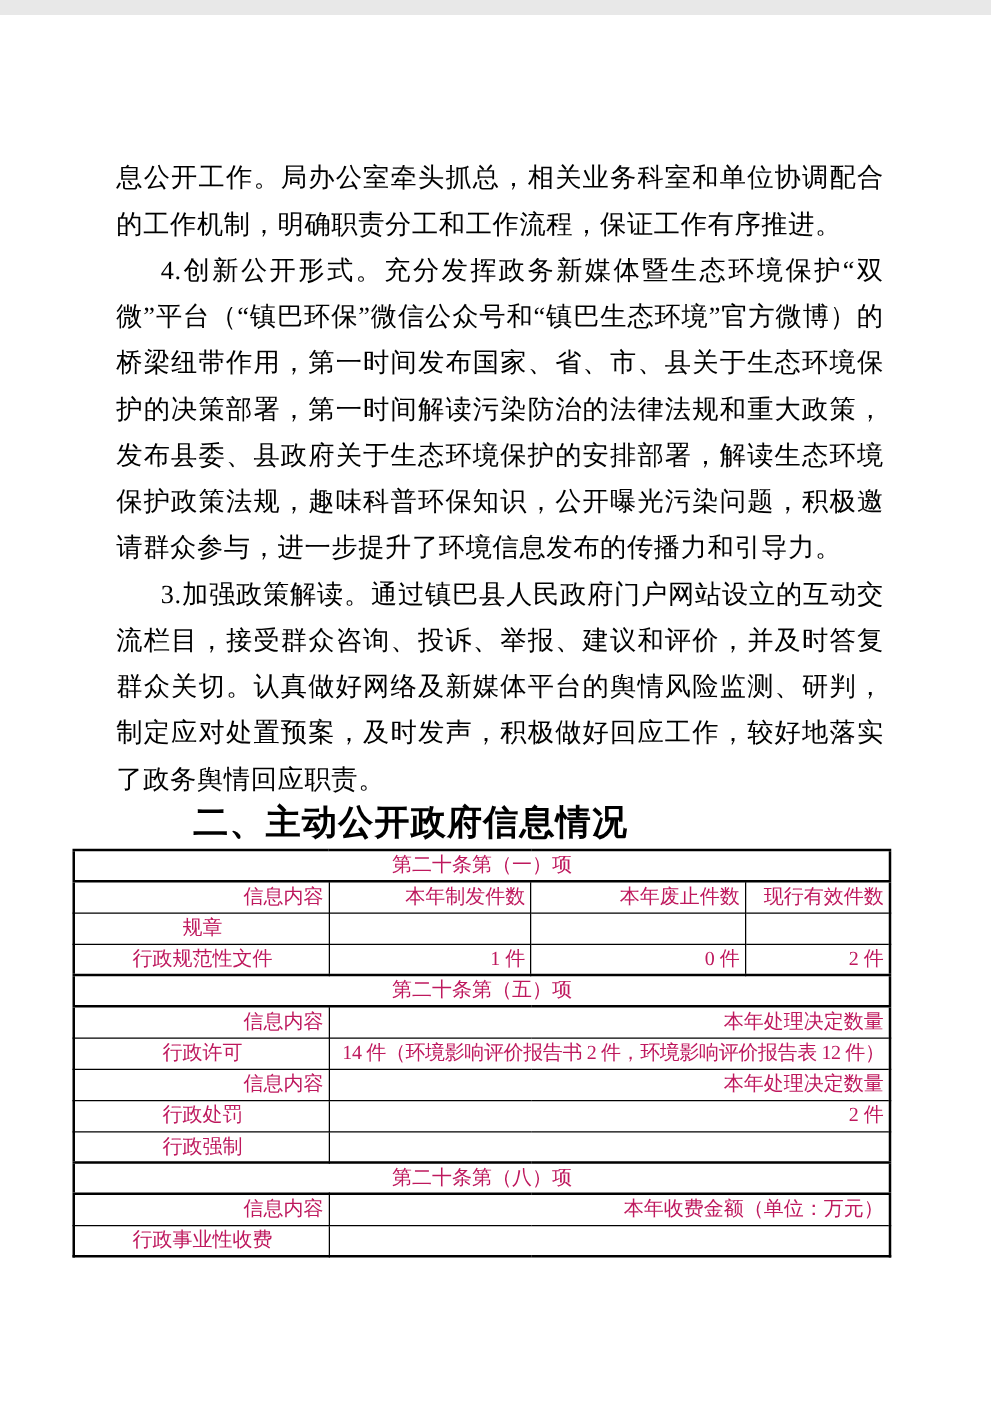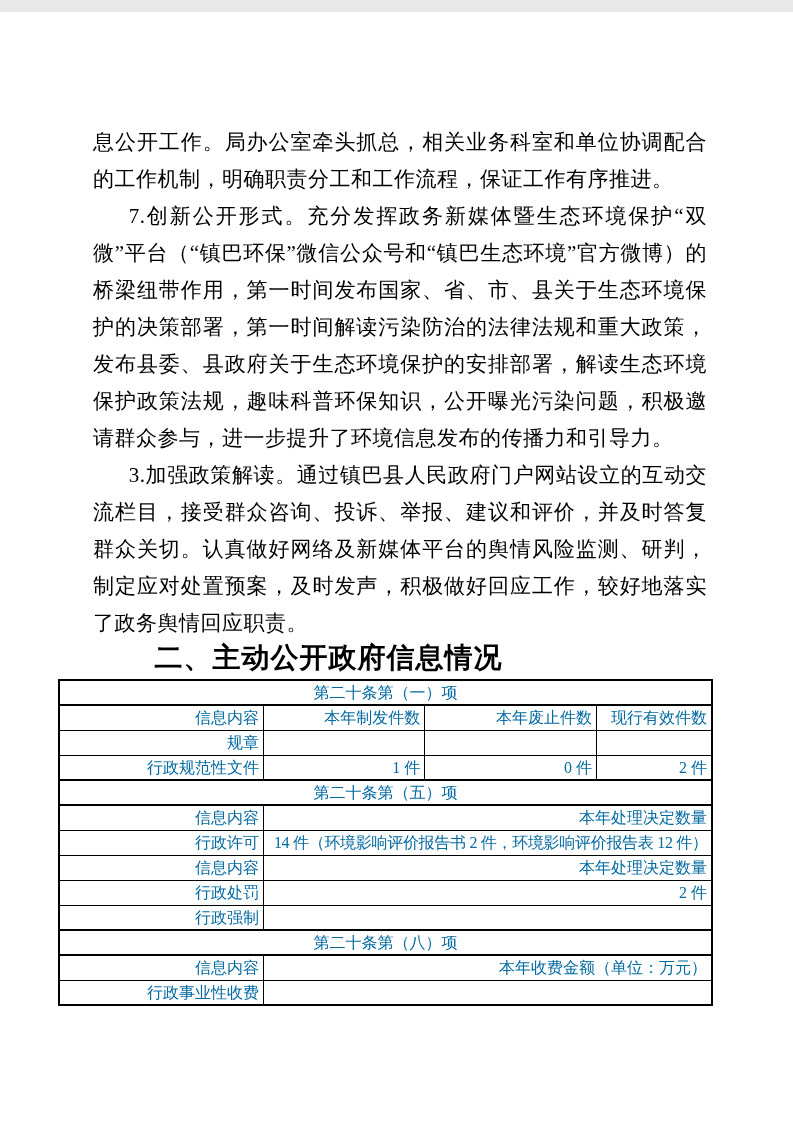--- a/index.html
+++ b/index.html
@@ -41,40 +41,40 @@
     border: 2px solid #000000;
   }
   .info-table td {
     border: 1px solid #000000;
     height: 25px;
     font-size: 16px;
     line-height: 19px;
     padding: 1px 4px;
     box-sizing: border-box;
     font-family: "Liberation Serif", "DejaVu Serif", serif;
-    color: #0369a1;
+    color: #be185d;
     overflow: hidden;
     white-space: nowrap;
   }
   .info-table td.sec-title {
     text-align: center;
     border-top: 2px solid #000000;
     border-bottom: 2px solid #000000;
   }
   .info-table td.hdr { text-align: right; }
-  .info-table td.lbl { text-align: right; padding-left: 5px; }
+  .info-table td.lbl { text-align: center; padding-left: 5px; }
   .info-table td.val { text-align: right; padding-left: 28px; }
   .info-table td.val.long { padding-left: 10px; letter-spacing: -0.3px; }
 </style>
 </head>
 <body>
 
 <div class="page">
   <p class="para">息公开工作。局办公室牵头抓总，相关业务科室和单位协调配合的工作机制，明确职责分工和工作流程，保证工作有序推进。</p>
-  <p class="para indent">7.创新公开形式。充分发挥政务新媒体暨生态环境保护“双微”平台（“镇巴环保”微信公众号和“镇巴生态环境”官方微博）的桥梁纽带作用，第一时间发布国家、省、市、县关于生态环境保护的决策部署，第一时间解读污染防治的法律法规和重大政策，发布县委、县政府关于生态环境保护的安排部署，解读生态环境保护政策法规，趣味科普环保知识，公开曝光污染问题，积极邀请群众参与，进一步提升了环境信息发布的传播力和引导力。</p>
+  <p class="para indent">4.创新公开形式。充分发挥政务新媒体暨生态环境保护“双微”平台（“镇巴环保”微信公众号和“镇巴生态环境”官方微博）的桥梁纽带作用，第一时间发布国家、省、市、县关于生态环境保护的决策部署，第一时间解读污染防治的法律法规和重大政策，发布县委、县政府关于生态环境保护的安排部署，解读生态环境保护政策法规，趣味科普环保知识，公开曝光污染问题，积极邀请群众参与，进一步提升了环境信息发布的传播力和引导力。</p>
   <p class="para indent">3.加强政策解读。通过镇巴县人民政府门户网站设立的互动交流栏目，接受群众咨询、投诉、举报、建议和评价，并及时答复群众关切。认真做好网络及新媒体平台的舆情风险监测、研判，制定应对处置预案，及时发声，积极做好回应工作，较好地落实了政务舆情回应职责。</p>
   <h2 class="heading">二、主动公开政府信息情况</h2>
   <table class="info-table">
     <colgroup>
       <col style="width:31.3%">
       <col style="width:24.7%">
       <col style="width:26.3%">
       <col style="width:17.7%">
     </colgroup>
     <tbody id="table-body">

